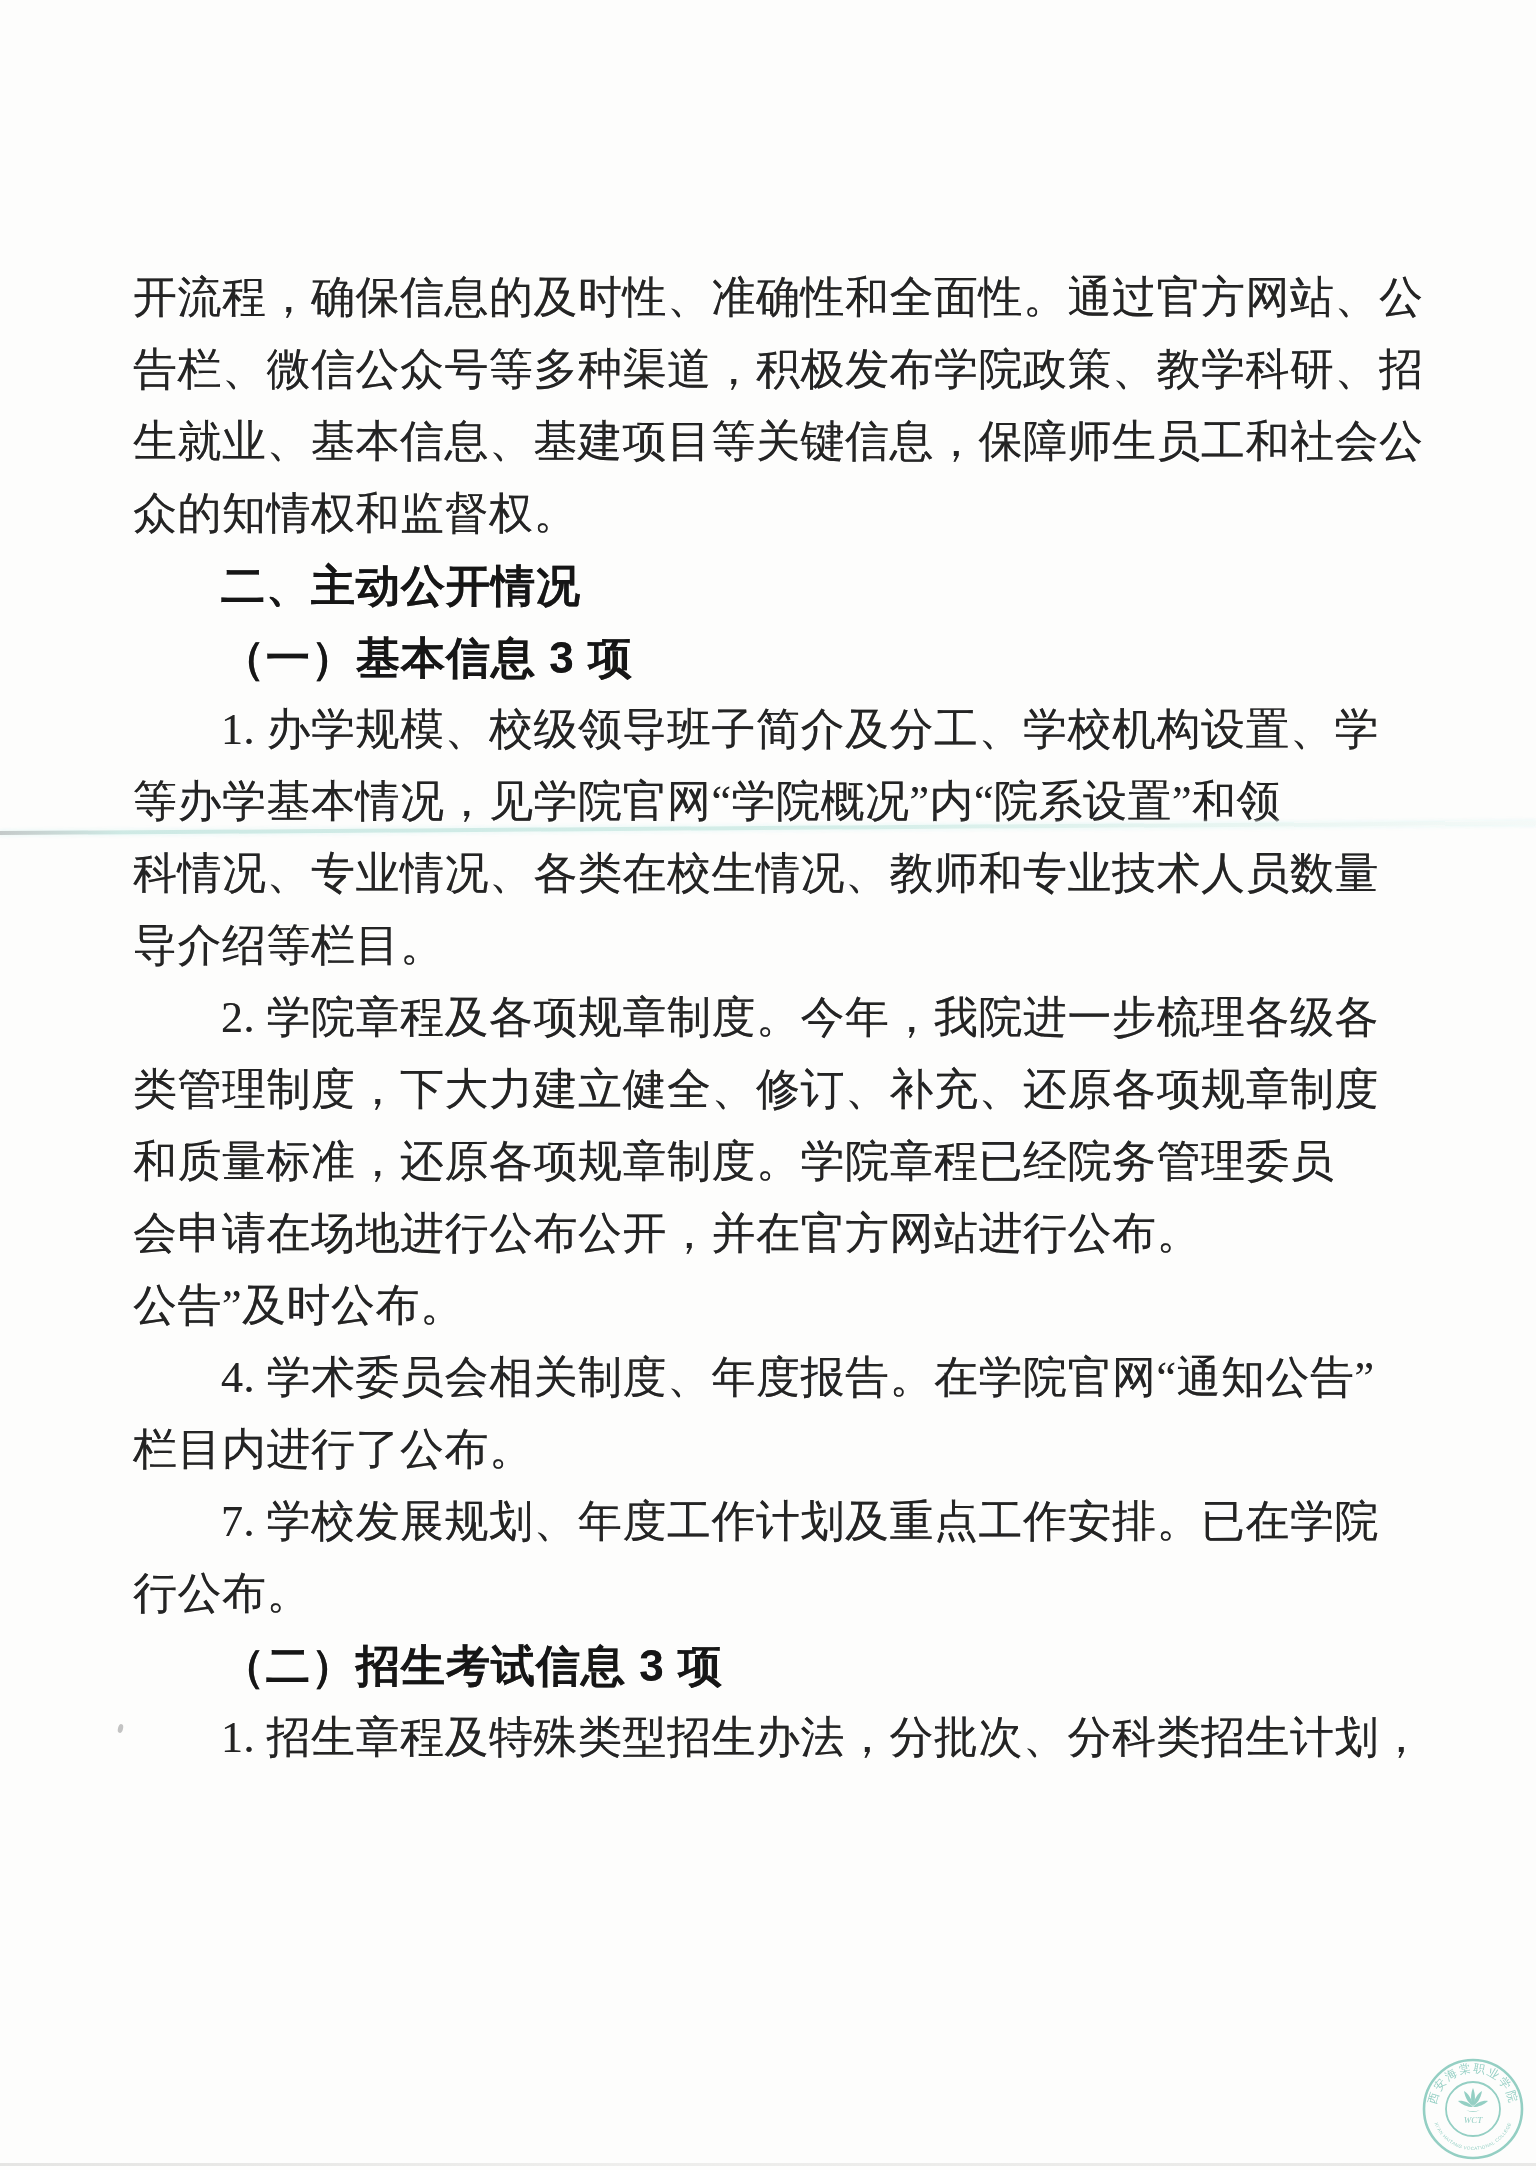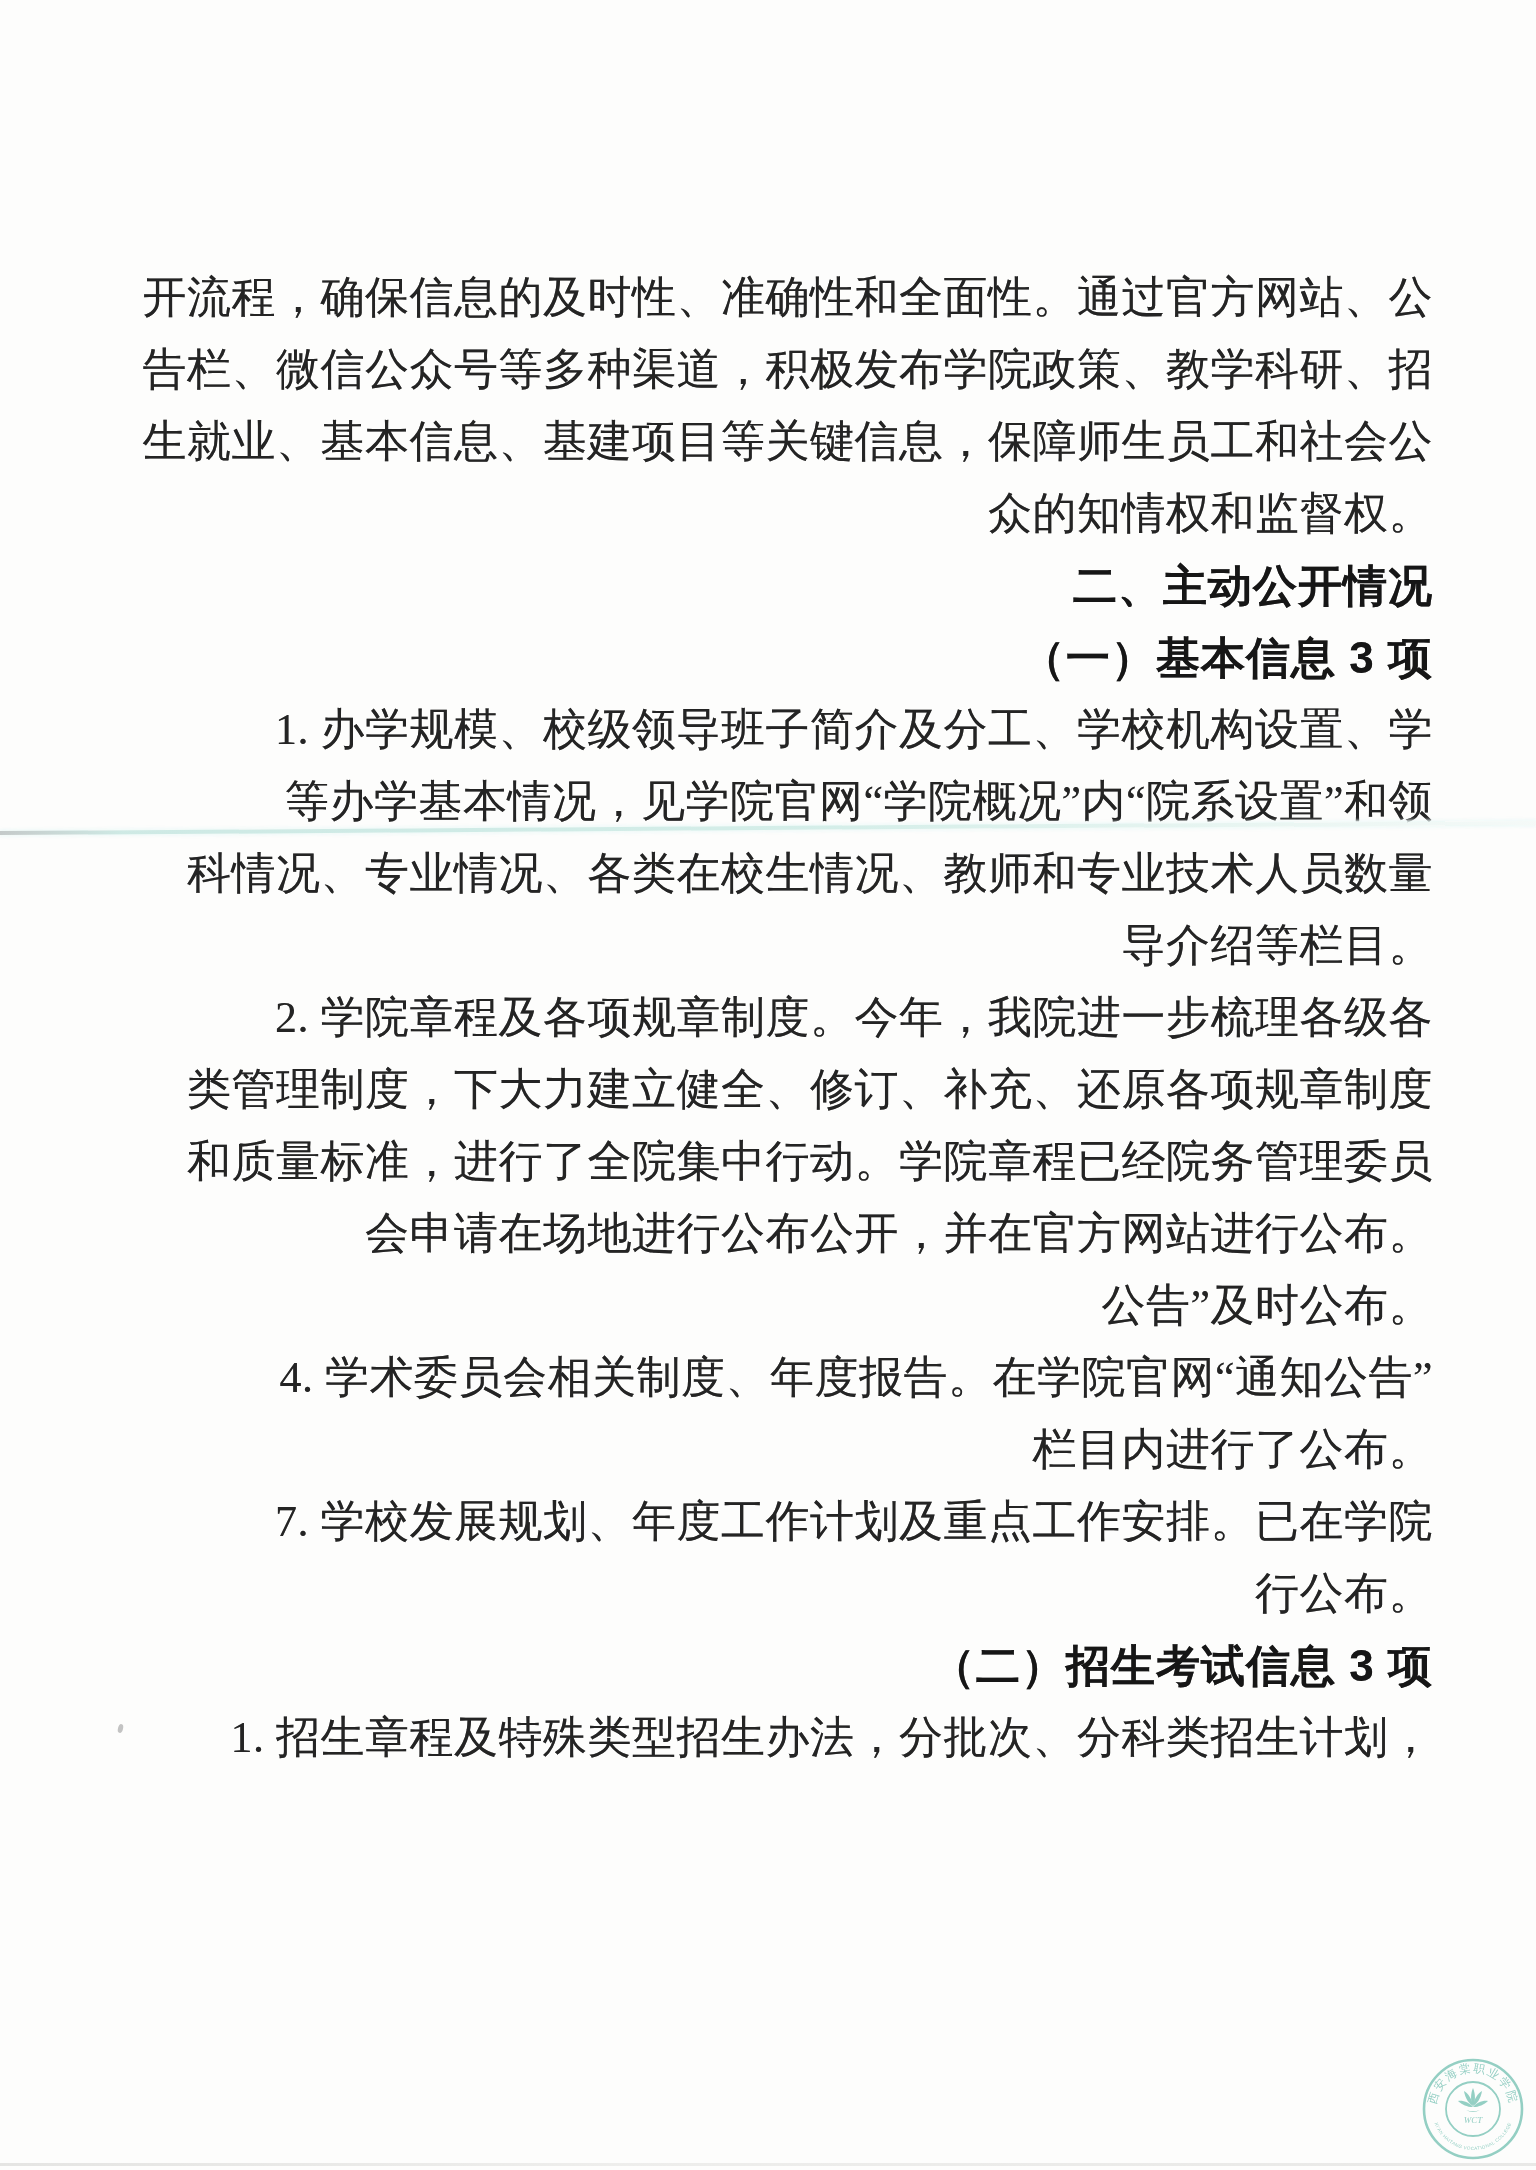--- a/index.html
+++ b/index.html
@@ -3,21 +3,20 @@
 <meta charset="utf-8">
 <style>
   html, body { margin: 0; padding: 0; }
   body { width: 1536px; height: 2170px; overflow: hidden; }
   .page {
     position: relative;
     width: 1536px;
     height: 2170px;
     background: #fdfdfc;
     overflow: hidden;
-    text-align: right;
   }
   .doc {
     position: absolute;
     left: 133px;
     top: 262px;
     width: 1300px;
     color: #242424;
     font-family: "Liberation Serif", serif;
   }
   .line {
@@ -92,21 +91,21 @@
       <div class="line">生就业、基本信息、基建项目等关键信息，保障师生员工和社会公</div>
       <div class="line">众的知情权和监督权。</div>
       <div class="line heading indent">二、主动公开情况</div>
       <div class="line heading indent">（一）基本信息 3 项</div>
       <div class="line indent">1. 办学规模、校级领导班子简介及分工、学校机构设置、学</div>
       <div class="line">等办学基本情况，见学院官网“学院概况”内“院系设置”和领</div>
       <div class="line">科情况、专业情况、各类在校生情况、教师和专业技术人员数量</div>
       <div class="line">导介绍等栏目。</div>
       <div class="line indent">2. 学院章程及各项规章制度。今年，我院进一步梳理各级各</div>
       <div class="line">类管理制度，下大力建立健全、修订、补充、还原各项规章制度</div>
-      <div class="line">和质量标准，进行了全院集中行动。学院章程已经院务管理委员</div>
+      <div class="line">和质量标准，还原各项规章制度。学院章程已经院务管理委员</div>
       <div class="line">会申请在场地进行公布公开，并在官方网站进行公布。</div>
       <div class="line">公告”及时公布。</div>
       <div class="line indent">4. 学术委员会相关制度、年度报告。在学院官网“通知公告”</div>
       <div class="line">栏目内进行了公布。</div>
       <div class="line indent">7. 学校发展规划、年度工作计划及重点工作安排。已在学院</div>
       <div class="line">行公布。</div>
       <div class="line heading indent">（二）招生考试信息 3 项</div>
       <div class="line indent">1. 招生章程及特殊类型招生办法，分批次、分科类招生计划，</div>
     </div>
 

